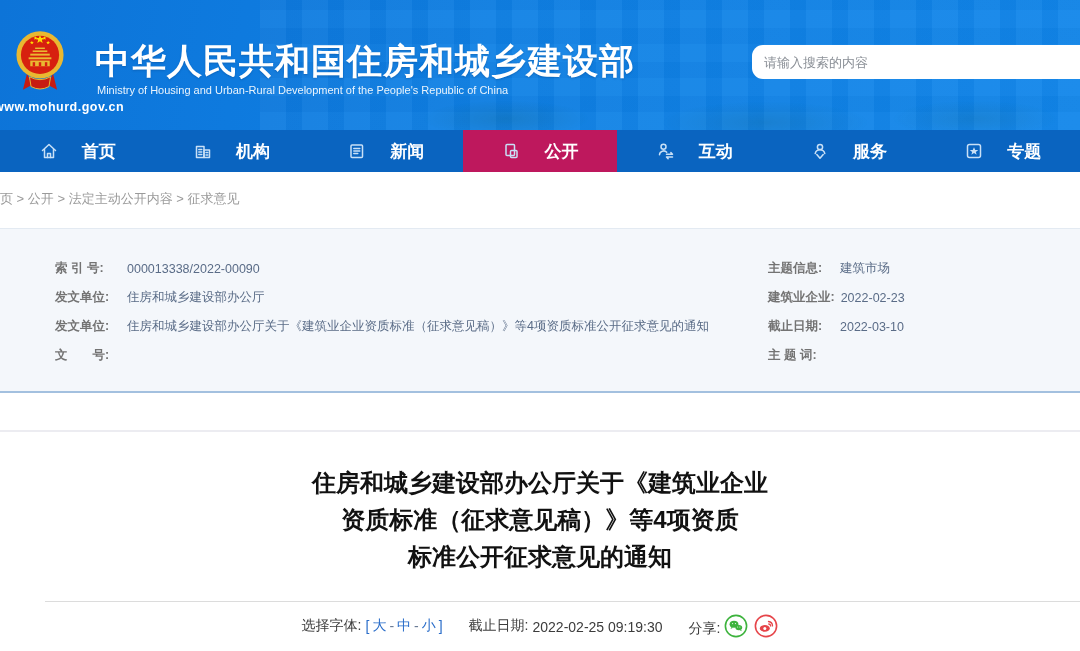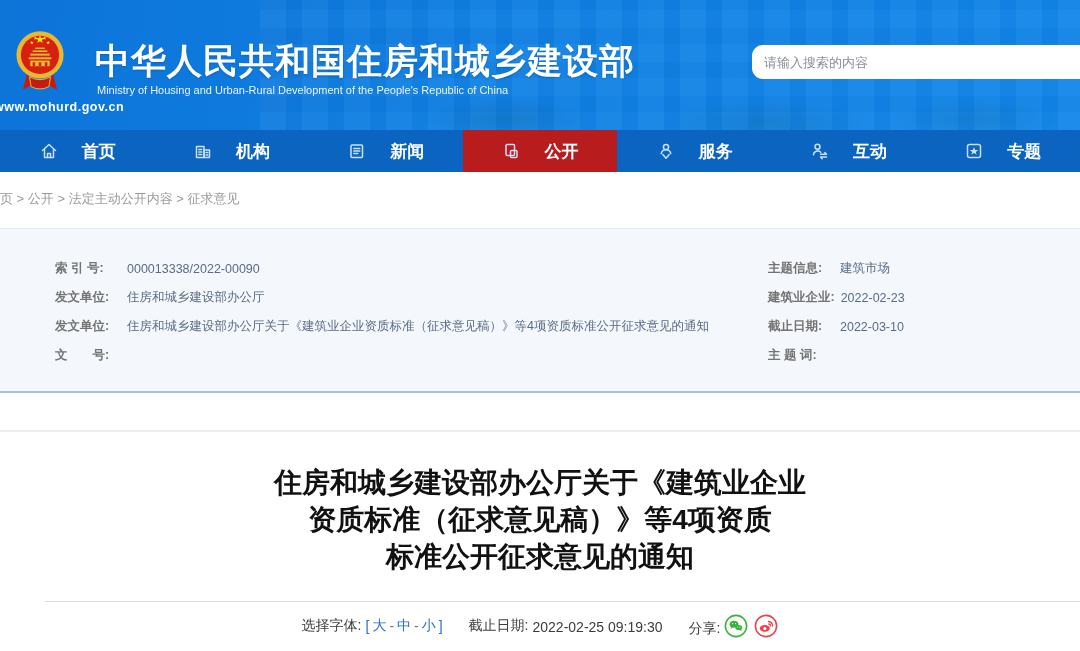--- a/index.html
+++ b/index.html
@@ -25,21 +25,21 @@
   .site-sub { position:absolute; left:97px; top:84px; color:#eaf4fd; font-size:11px; white-space:nowrap; }
   .site-url { position:absolute; left:-6px; top:100px; color:#fff; font-size:12.5px; font-weight:bold; letter-spacing:.5px; white-space:nowrap; }
   .searchbox { position:absolute; left:752px; top:45px; width:372px; height:34px; background:#fff; border-radius:11px; display:flex; align-items:center; }
   .searchbox input { flex:1; border:none; outline:none; height:100%; padding:0 10px 0 12px; font-size:13px; color:#333; background:transparent; font-family:inherit; }
   .searchbox input::placeholder { color:#8a8f96; }
   .search-btn { width:36px; height:34px; display:flex; align-items:center; justify-content:center; cursor:pointer; background:transparent; border:none; }
 
   
   .nav { position:absolute; left:0; top:130px; width:1080px; height:42px; background:#0a64c0; display:flex; }
   .nav-item { flex:1; display:flex; align-items:center; justify-content:center; gap:23px; color:#fff; font-size:17px; font-weight:bold; cursor:pointer; }
-  .nav-item.active { background:#b91c1c; }
+  .nav-item.active { background:#be185d; }
   .nav-icon { width:20px; height:20px; display:block; }
   .nav-icon * { stroke:#c9e0f6; stroke-width:1.5; fill:none; stroke-linecap:round; stroke-linejoin:round; }
   .nav-icon .fillstar { fill:#c9e0f6; stroke:none; }
 
   
   .breadcrumb { position:absolute; left:-13px; top:190px; font-size:13px; color:#9a9a9a; white-space:nowrap; }
 
   
   .meta-panel { position:absolute; left:0; top:228px; width:1080px; height:165px; background:#f4f7fb;
     border-top:1px solid #e3eaf2; border-bottom:2px solid #a3c0df; padding:25px 0 0 0; }
@@ -47,21 +47,21 @@
   .meta-col.left { left:55px; width:660px; }
   .meta-col.right { left:768px; width:300px; }
   .meta-row { display:flex; height:29px; align-items:center; font-size:12.5px; white-space:nowrap; }
   .meta-label { color:#737373; font-weight:bold; min-width:66px; }
   .meta-value { color:#5a6c87; margin-left:6px; }
 
   .divider-a { position:absolute; left:0; top:430px; width:1080px; height:2px; background:#ececf1; }
 
   
   .article-title { position:absolute; left:0; top:464px; width:1080px; text-align:center;
-    font-size:28px; line-height:37px; font-weight:bold; color:#111; }
+    font-size:24px; line-height:37px; font-weight:bold; color:#111; }
   .divider-b { position:absolute; left:45px; top:601px; width:1035px; height:1px; background:#dcdcdc; }
   .toolbar { position:absolute; left:0; top:614px; width:1080px; display:flex; justify-content:center; align-items:center; gap:26px; font-size:14px; color:#3c3c3c; }
   .toolbar .grp { display:flex; align-items:flex-end; gap:4px; white-space:nowrap; }
   .fontsize-links { color:#2a6dc9; display:flex; align-items:center; gap:3px; }
   .fontsize-links .sep { color:#6b7c96; }
   .fontsize-links .lnk { cursor:pointer; }
   .share-icons { display:flex; align-items:center; gap:6px; }
   .share-ic { width:24px; height:24px; display:block; cursor:pointer; }
 </style>
 </head>
@@ -135,34 +135,34 @@
     </div>
     <div class="nav-item active">
       <svg class="nav-icon" viewBox="0 0 20 20">
         <rect x="5" y="3.5" width="8.5" height="11" rx="1"></rect>
           <rect x="9.5" y="9.5" width="6.5" height="7" rx="1"></rect>
       </svg>
       <span>公开</span>
     </div>
     <div class="nav-item">
       <svg class="nav-icon" viewBox="0 0 20 20">
-        <circle cx="10" cy="6" r="2.6"></circle>
-          <path d="M5.2 12.6 a4.9 4.9 0 0 1 9.6 0"></path>
-          <path d="M6.8 13.5 L10 17.3 L13.2 13.5"></path>
-      </svg>
-      <span>服务</span>
-    </div>
-    <div class="nav-item">
-      <svg class="nav-icon" viewBox="0 0 20 20">
         <circle cx="7.5" cy="5.8" r="2.5"></circle>
           <path d="M3.5 13.8 a4.2 4.2 0 0 1 7.2 -2.6"></path>
         <path d="M10.5 13.2 h6 l-1.6 -1.6"></path>
           <path d="M16.5 16 h-6 l1.6 1.6"></path>
       </svg>
       <span>互动</span>
+    </div>
+    <div class="nav-item">
+      <svg class="nav-icon" viewBox="0 0 20 20">
+        <circle cx="10" cy="6" r="2.6"></circle>
+          <path d="M5.2 12.6 a4.9 4.9 0 0 1 9.6 0"></path>
+          <path d="M6.8 13.5 L10 17.3 L13.2 13.5"></path>
+      </svg>
+      <span>服务</span>
     </div>
     <div class="nav-item">
       <svg class="nav-icon" viewBox="0 0 20 20">
         <rect x="3.5" y="3.5" width="13" height="13" rx="2"></rect>
         <path class="fillstar" transform="translate(10,10.4) scale(0.85)" d="M0,-5 L1.47,-1.55 5,-1.55 2.18,0.59 3.09,4.05 0,2 -3.09,4.05 -2.18,0.59 -5,-1.55 -1.47,-1.55 Z"></path>
       </svg>
       <span>专题</span>
     </div>
   </div>
 

